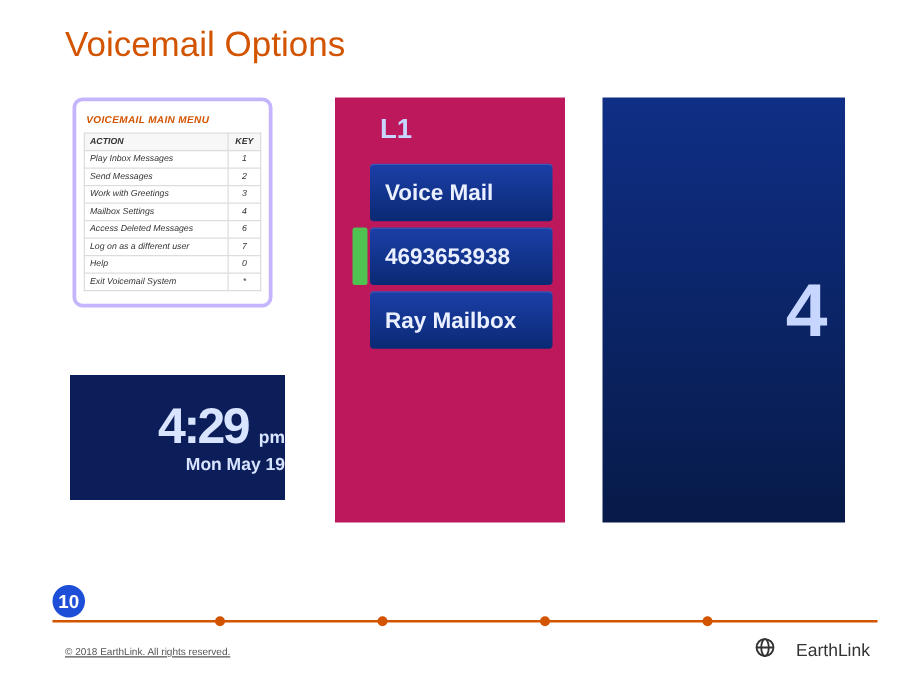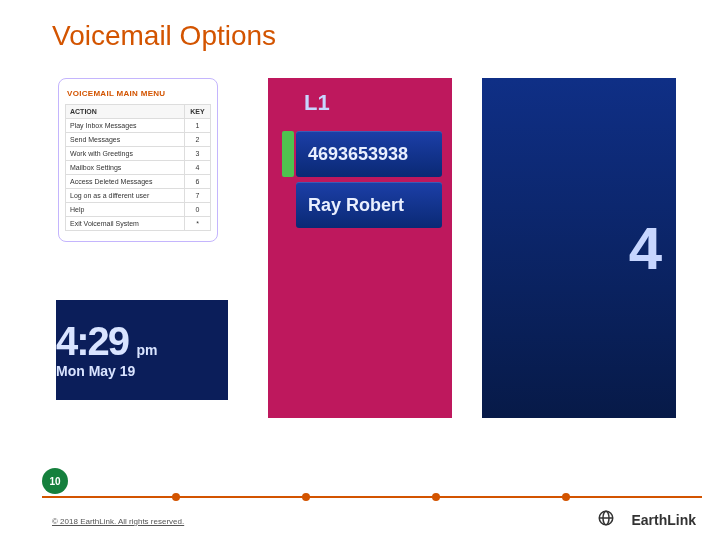--- a/index.html
+++ b/index.html
@@ -1,32 +1,33 @@
 <!DOCTYPE html>
 <html><head>
 <meta charset="utf-8">
 <style>
   * { box-sizing: border-box; margin: 0; padding: 0; }
   html, body { width: 720px; height: 540px; font-family: "Segoe UI", Arial, sans-serif; background: #fff; }
   .slide { position: relative; width: 720px; height: 540px; margin-left: 12px; }
   .title { position: absolute; top: 20px; left: 40px; font-size: 28px; color: #d35400; font-weight: 400; }
   .menu-card {
     position: absolute; top: 78px; left: 46px; width: 160px;
-    background: #fff; border: 1px solid #c4b5fd; border-radius: 8px;
+    background: #fff; border: 3px solid #c4b5fd; border-radius: 8px;
     padding: 6px 6px 10px 6px;
+    font-style: italic;
   }
   .menu-card-title { color: #d35400; font-size: 8px; font-weight: 700; letter-spacing: .3px; padding: 4px 2px 6px 2px; }
   .menu-table { width: 100%; border-collapse: collapse; font-size: 7px; color: #333; }
   .menu-table th { text-align: left; font-weight: 700; padding: 3px 4px; border: 1px solid #ddd; background: #f7f7f7; }
   .menu-table th.key-col, .menu-table td.key-col { width: 26px; text-align: center; }
   .menu-table td { padding: 3px 4px; border: 1px solid #ddd; }
   .photo-time {
     position: absolute; top: 300px; left: 44px; width: 172px; height: 100px;
     background: #0b1e5a; color: #d9e4ff;
-    display: flex; flex-direction: column; justify-content: center; align-items: flex-start;
+    display: flex; flex-direction: column; justify-content: center; align-items: flex-end;
     filter: blur(.3px);
   }
   .photo-time .big { font-size: 40px; font-weight: 700; letter-spacing: -2px; line-height: 1; }
   .photo-time .ampm { font-size: 14px; font-weight: 700; margin-left: 4px; }
   .photo-time .date { font-size: 14px; font-weight: 600; margin-top: 2px; }
   .photo-menu {
     position: absolute; top: 78px; left: 256px; width: 184px; height: 340px;
     background: #be185d; padding: 8px 10px 8px 0;
   }
   .pm-header { color: #c7d6ff; font-size: 22px; font-weight: 700; padding: 4px 0 10px 36px; }
@@ -48,25 +49,25 @@
     font-size: 60px; font-weight: 700; padding-right: 14px;
   }
   .footer-line {
     position: absolute; left: 30px; right: 30px; bottom: 42px; height: 2px;
     background: linear-gradient(to right, #d35400 0, #d35400 100%);
   }
   .footer-dots { position: absolute; bottom: 39px; left: 0; right: 0; display:flex; }
   .footer-dots .dot { width: 8px; height: 8px; background: #d35400; border-radius: 50%; position: absolute; bottom: 0; }
   .page-badge {
     position: absolute; left: 30px; bottom: 46px; width: 26px; height: 26px; border-radius: 50%;
-    background: #15803d; color: #fff; font-size: 10px; font-weight: 700;
+    background: #1d4ed8; color: #fff; font-size: 15px; font-weight: 700;
     display:flex; align-items:center; justify-content:center;
   }
   .copyright { position: absolute; left: 40px; bottom: 14px; font-size: 8px; color: #555; text-decoration: underline; }
-  .brand { position: absolute; right: 36px; bottom: 10px; display:flex; align-items:center; gap:16px; color:#333; font-size: 14px; font-weight: 700; }
+  .brand { position: absolute; right: 36px; bottom: 10px; display:flex; align-items:center; gap:16px; color:#333; font-size: 14px; font-weight: 400; }
   .brand svg { width: 18px; height: 18px; }
 </style>
 </head>
 <body>
 <div class="slide">
 
 <h1 class="title">Voicemail Options</h1>
 
 <div class="menu-card">
   <div class="menu-card-title">VOICEMAIL MAIN MENU</div>
@@ -118,28 +119,33 @@
   <div>
     <span class="big">4:29</span>
     <span class="ampm">pm</span>
   </div>
   <div class="date">Mon May 19</div>
 </div>
 
 <div class="photo-menu">
   <div class="pm-header">L1</div>
   <div class="pm-item">
+        <div class="pm-row">
+          <span>Voice Mail</span>
+        </div>
+      </div>
+  <div class="pm-item">
         <div class="pm-flag green"></div>
         <div class="pm-row">
           <span>4693653938</span>
         </div>
       </div>
   <div class="pm-item">
         <div class="pm-row">
-          <span>Ray Robert</span>
+          <span>Ray Mailbox</span>
         </div>
       </div>
 </div>
 
 <div class="photo-right">
   <span>4</span>
 </div>
 
 <div class="footer-line"></div>
 <div class="footer-dots">

